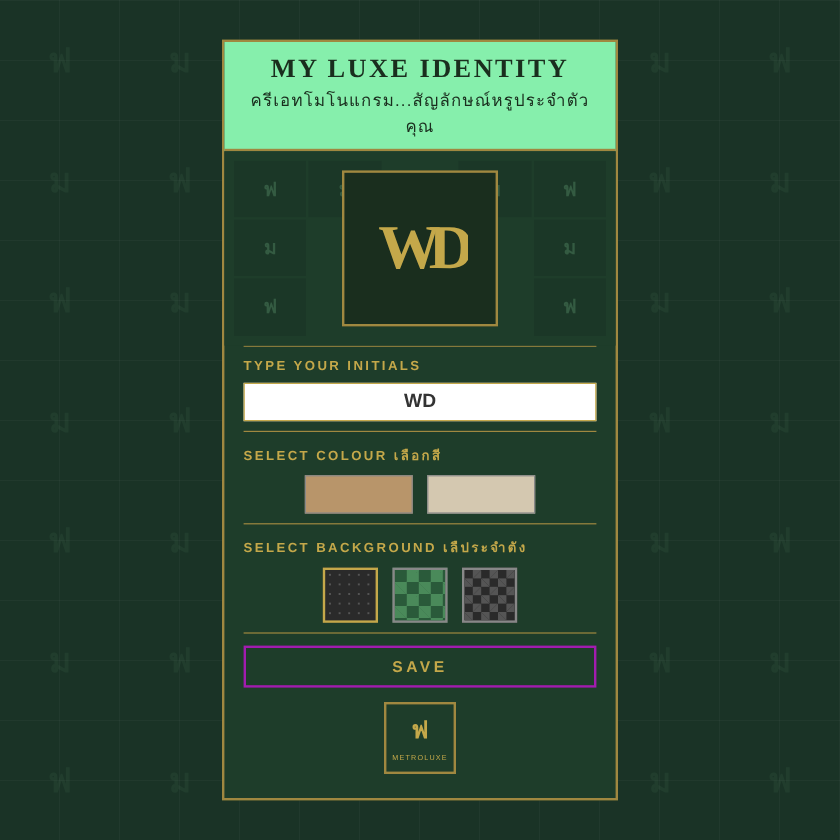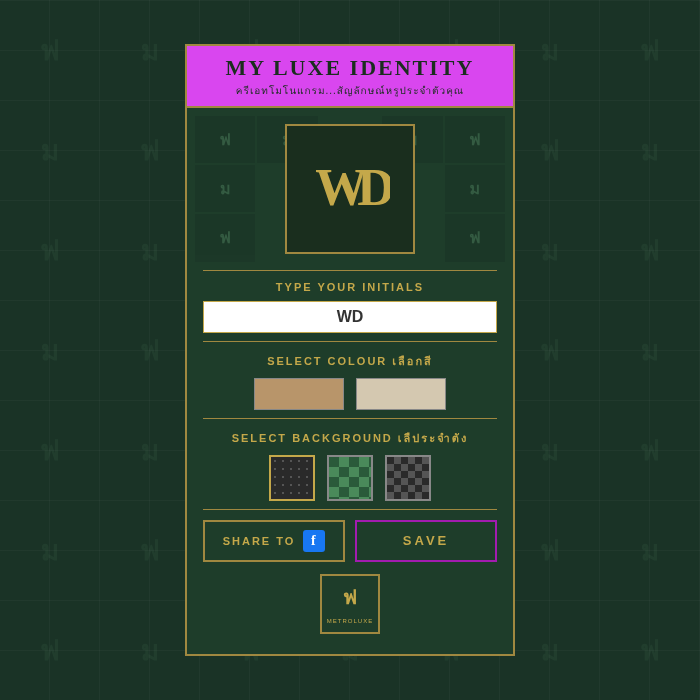--- a/index.html
+++ b/index.html
@@ -56,38 +56,38 @@
       width: 330px;
       background: #1e3d2a;
       border: 2px solid #a08840;
       position: relative;
       z-index: 10;
       padding-bottom: 16px;
     }
 
     
     .card-header {
-      background: #d946ef;
+      background: #86efac;
       padding: 10px 16px 8px;
       text-align: center;
       border-bottom: 2px solid #a08840;
     }
 
     .card-title {
       color: #1a2e1e;
       font-size: 22px;
       font-weight: 900;
       letter-spacing: 2px;
       font-family: Georgia, serif;
       line-height: 1.1;
     }
 
     .card-subtitle {
       color: #1a2e1e;
-      font-size: 10px;
+      font-size: 14px;
       letter-spacing: 1px;
       margin-top: 2px;
       font-family: Arial, sans-serif;
     }
 
     
     .monogram-area {
       padding: 16px;
       display: flex;
       align-items: center;
@@ -144,21 +144,21 @@
     
     .section {
       padding: 10px 16px 8px;
     }
 
     .section-label {
       color: #c4a84a;
       font-size: 11px;
       font-weight: bold;
       letter-spacing: 2px;
-      text-align: center;
+      text-align: left;
       margin-bottom: 8px;
       font-family: Arial, sans-serif;
     }
 
     
     .initials-input {
       width: 100%;
       background: white;
       border: 1px solid #c4a84a;
       color: #333;
@@ -452,26 +452,20 @@
     <div class="bg-options">
       <div class="bg-option pattern-dots selected"></div>
       <div class="bg-option pattern-cross"></div>
       <div class="bg-option pattern-checker"></div>
     </div>
   </div>
 
   <div class="divider"></div>
 
   <div class="btn-row">
-    <button class="btn-share">
-      <span>SHARE TO</span>
-      <div class="fb-icon">
-        <span>f</span>
-      </div>
-    </button>
     <button class="btn-save">SAVE</button>
   </div>
 
   <div class="footer-logo">
     <div class="logo-box">
       <div class="logo-symbol">
         <svg width="28" height="28" viewBox="0 0 28 28">
           <text x="14" y="20" text-anchor="middle" font-family="Georgia,serif" font-size="20" font-weight="900" fill="#c4a84a">ฟ</text>
         </svg>
       </div>

